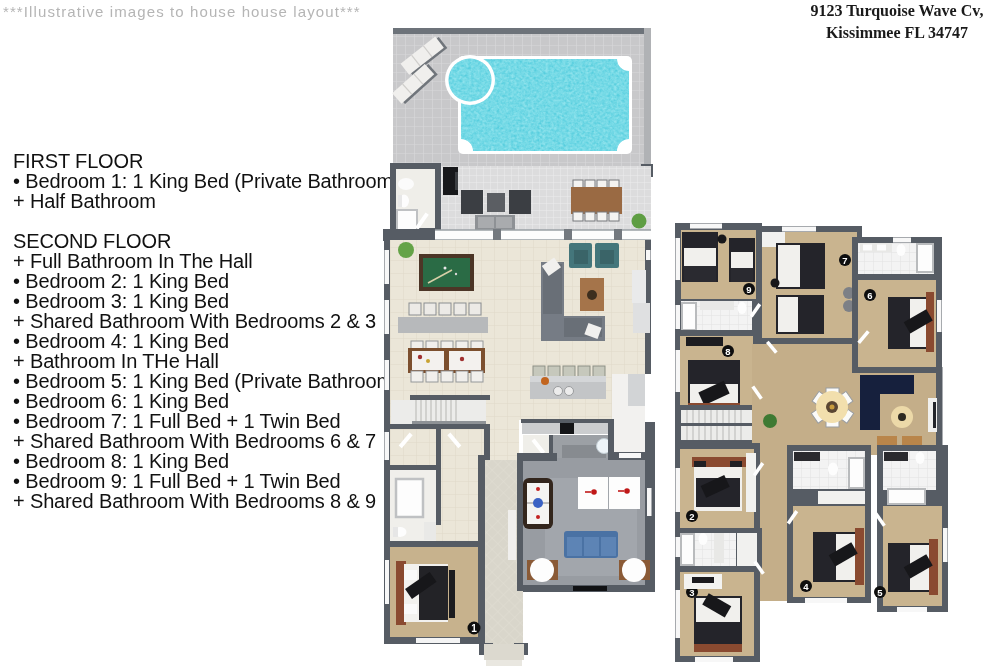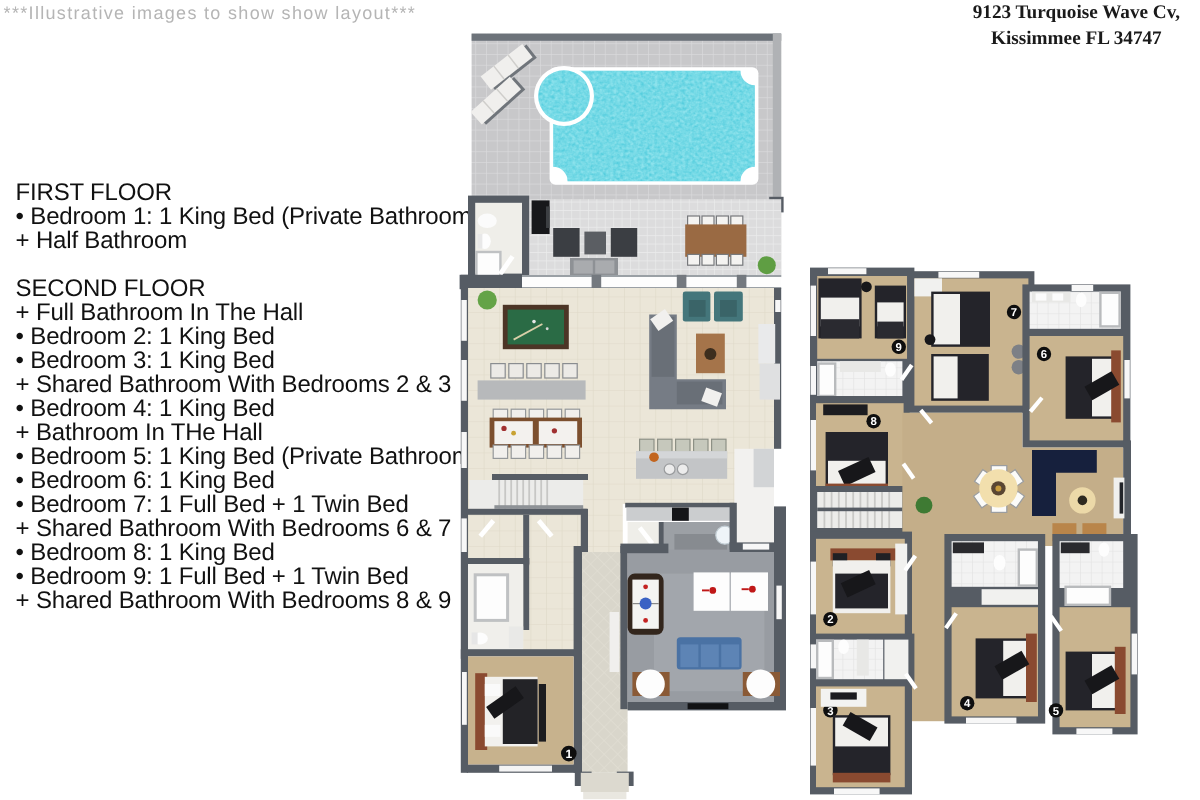--- a/index.html
+++ b/index.html
@@ -11,21 +11,21 @@
         font-family:"Liberation Serif",serif;font-weight:bold;font-size:16px;
         line-height:22px;color:#1a1a1a;}
   .list{position:absolute;left:13px;top:151px;font-size:20px;line-height:20px;
         color:#111;letter-spacing:-0.15px;}
   .list .gap{height:20px;}
   svg{position:absolute;left:0;top:0;}
 </style>
 </head>
 <body>
 
-<div class="note">***Illustrative images to show show layout***</div>
+<div class="note">***Illustrative images to house house layout***</div>
 
 <div class="addr">9123 Turquoise Wave Cv,<br>Kissimmee FL 34747</div>
 
 <div class="list">
 FIRST FLOOR<br>
 • Bedroom 1: 1 King Bed (Private Bathroom)<br>
 + Half Bathroom<br>
 <div class="gap"></div>
 SECOND FLOOR<br>
 + Full Bathroom In The Hall<br>

